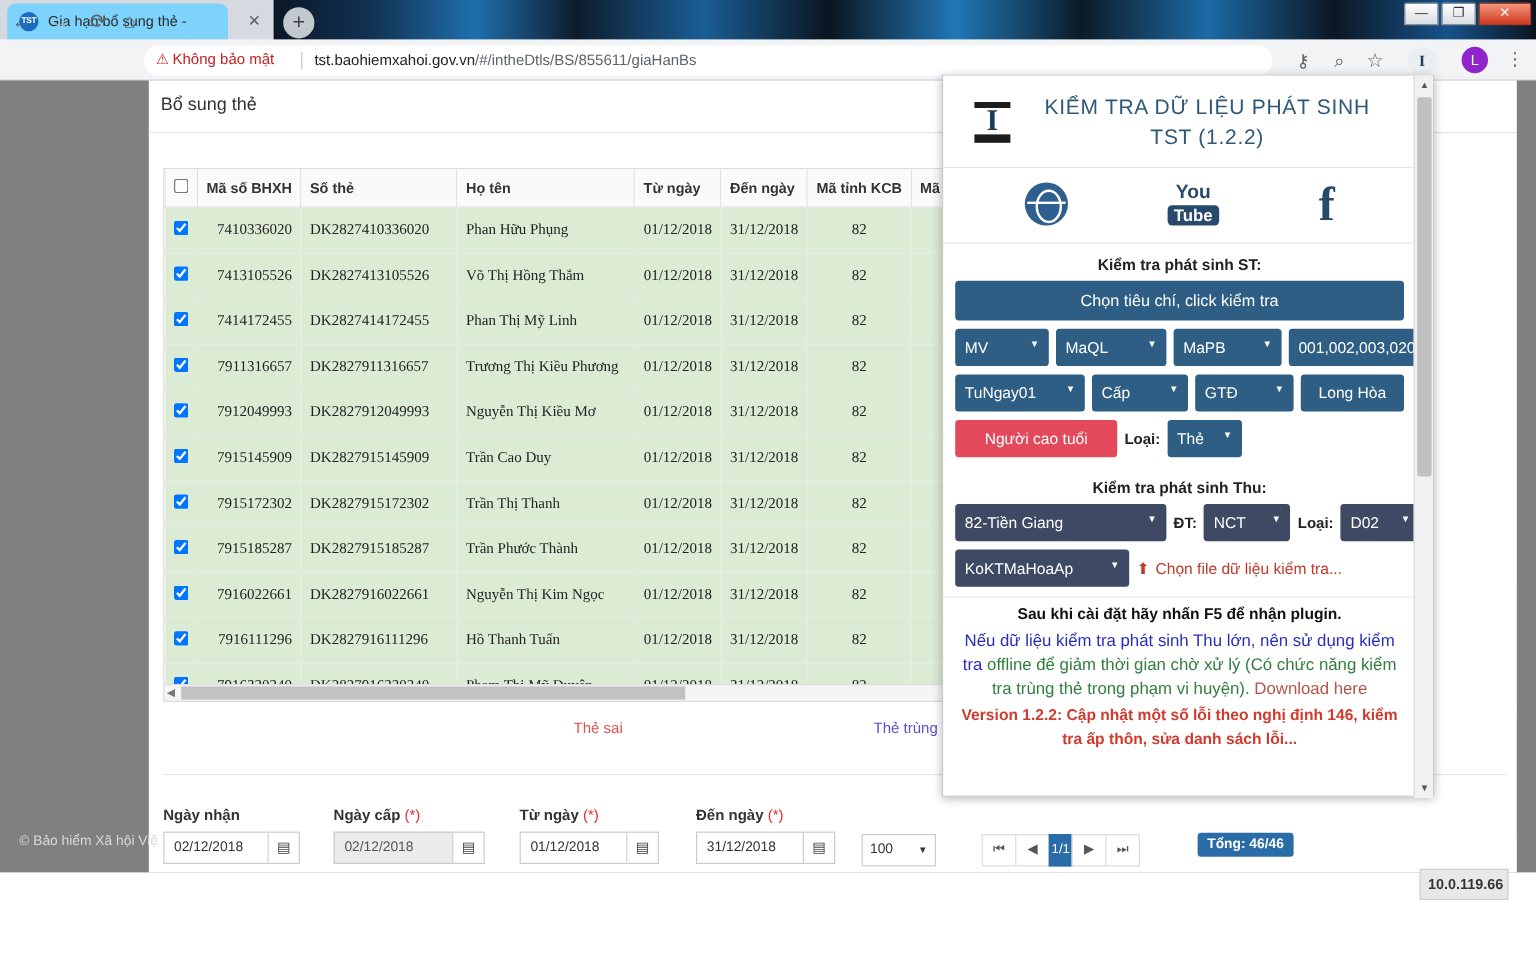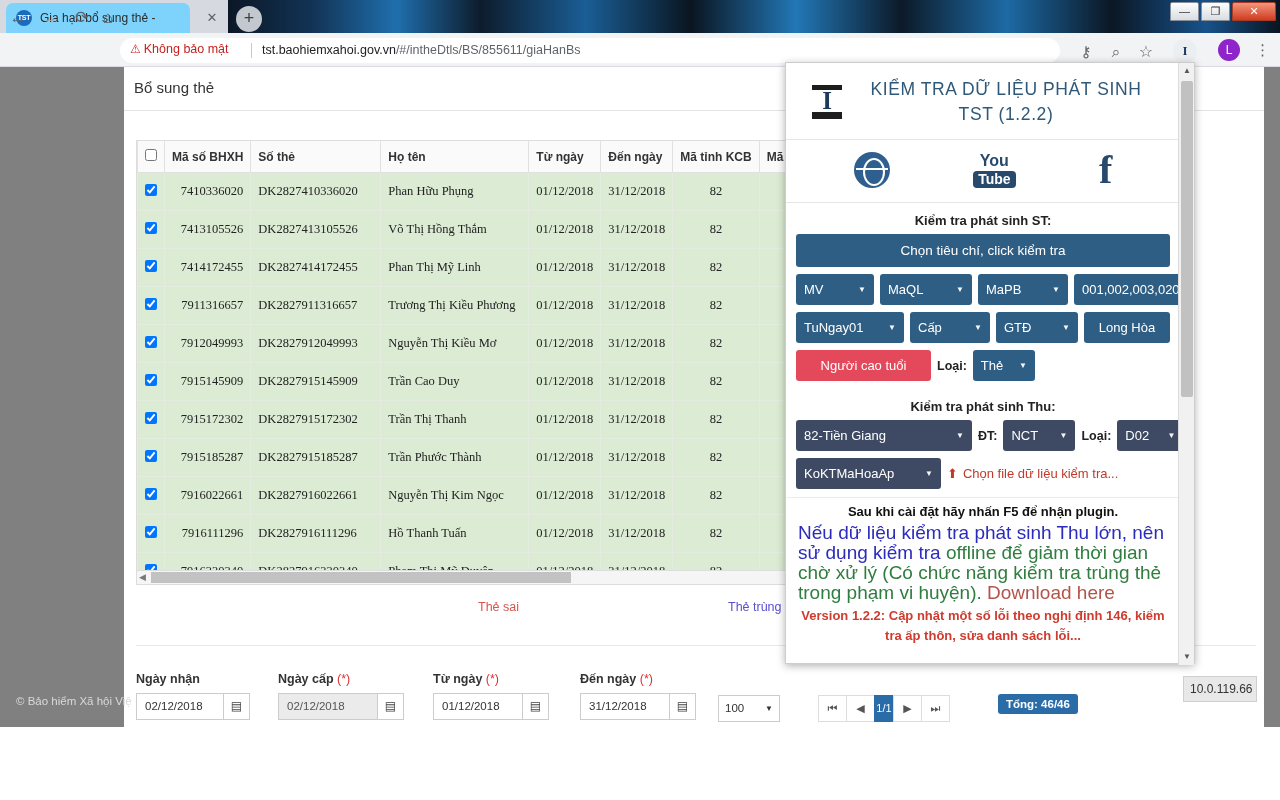--- a/index.html
+++ b/index.html
@@ -203,23 +203,23 @@
   }
   .pg.active { background: #2a6ca8; color: #fff; border-color: #2a6ca8;
                width: 20px; }
   .badge-total {
     position: absolute; left: 998px; top: 694px; background: #2a6ca8;
     color: #fff; font-size: 11.5px; font-weight: bold; padding: 4px 8px;
     border-radius: 3px;
   }
 
   .ipbox {
-    position: absolute; left: 1183px; top: 676px; width: 74px; height: 26px;
+    position: absolute; left: 1183px; top: 724px; width: 74px; height: 26px;
     background: #e8e8e8; border: 1px solid #cfcfcf; font-size: 12px;
-    color: #333; line-height: 24px; padding: 0 6px;
+    color: #333; line-height: 24px; padding: 0 6px; font-weight: bold;
   }
 
   .footer-copy {
     position: absolute; left: 16px; top: 695px; font-size: 11.5px;
     color: #d9d9d9; white-space: nowrap;
   }
 
   
   .rp {
     position: absolute; left: 1192px; width: 72px; overflow: hidden;
@@ -301,41 +301,41 @@
   }
   .pop-body { padding: 0 10px 8px; }
   .btn-wide {
     display: block; width: 100%; background: #2e5e84; color: #fff;
     font-size: 13.5px; text-align: center; padding: 9px 13px; border: none;
     border-radius: 3px; font-family: "Liberation Sans", sans-serif;
   }
   .row { display: flex; gap: 6px; margin-top: 7px; align-items: center; }
   .dd {
     background: #2e5e84; color: #fff; font-size: 13px; border-radius: 3px;
-    padding: 8px 8px; display: flex; align-items: center;
+    padding: 8px 8px; display: flex; 
     justify-content: space-between; gap: 8px; white-space: nowrap;
   }
   .dd .car { font-size: 8px; opacity: .95; }
   .dd.plain { justify-content: center; }
   .dd.dark { background: #3e4a63; }
   .btn-red {
     background: #e4495b; color: #fff; font-size: 13px; border-radius: 3px;
     padding: 8px 10px; text-align: center; white-space: nowrap; border: none;
     font-family: "Liberation Sans", sans-serif;
   }
   .inline-lbl { font-size: 12.5px; color: #222; font-weight: bold; }
   .file-link {
     font-size: 13px; color: #c0392b; white-space: nowrap; display: flex;
     align-items: center; gap: 5px;
   }
 
   .notes { padding: 6px 12px 12px; border-top: 1px solid #ececec; }
   .note-1 { text-align: center; font-size: 13px; color: #111;
             font-weight: bold; margin-bottom: 4px; }
-  .note-2 { font-size: 19px; line-height: 20px;
+  .note-2 { text-align: center; font-size: 14px; line-height: 20px;
             color: #2f7d3f; }
   .note-2 .blue { color: #2b2bbd; }
   .note-2 .red  { color: #b4534a; }
   .note-3 { text-align: center; font-size: 13px; line-height: 20px;
             color: #cf3b2e; font-weight: bold; margin-top: 3px; }
 </style>
 </head>
 <body>
 
 <div id="root">

